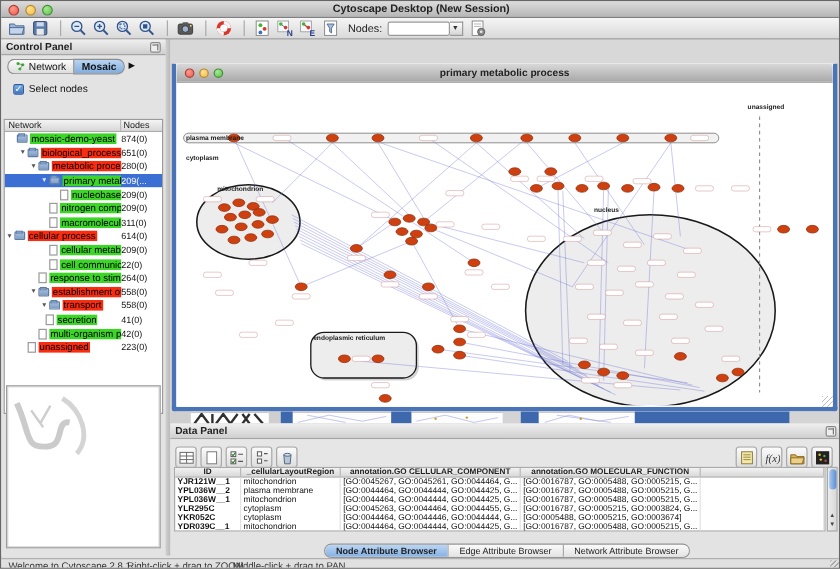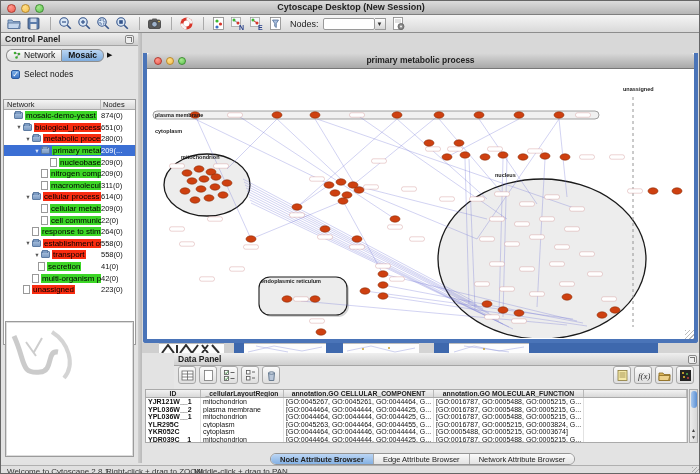--- a/index.html
+++ b/index.html
@@ -13,21 +13,21 @@
   #toolbar{position:absolute;left:0;top:14px;width:700px;height:18px;background:linear-gradient(#f5f5f5,#d9d9d9);border-bottom:1px solid #8d8d8d;display:flex;align-items:center;padding-left:5px;}
   .tbtn{width:17px;height:16px;display:flex;align-items:center;justify-content:center;margin-right:2px;}
   .tsep{width:1px;height:13px;background:#aaa;margin:0 6px;}
   #searchlbl{font-size:9px;color:#222;margin:0 4px 0 4px;}
   #searchbox{width:52px;height:12px;background:#fff;border:1px solid #9a9a9a;border-radius:2px;font-size:8px;padding:0 2px;}
   #searchdrop{width:11px;height:12px;border:1px solid #9a9a9a;border-left:none;background:linear-gradient(#fdfdfd,#d5d5d5);font-size:6px;color:#333;display:flex;align-items:center;justify-content:center;}
   
   #control-panel{position:absolute;left:0;top:32px;width:137px;height:430px;background:#e3e3e3;}
   #vsplit{position:absolute;left:137px;top:32px;width:4px;height:430px;background:linear-gradient(90deg,#cfcfcf,#b9b9b9);}
   #mdi{position:absolute;left:141px;top:32px;width:559px;height:320px;background:#d8d8d8;overflow:hidden;}
-  #data-panel{position:absolute;left:141px;top:352px;width:559px;height:100px;background:#e3e3e3;padding-left:32px;}
+  #data-panel{position:absolute;left:141px;top:352px;width:559px;height:100px;background:#e3e3e3;}
   #bottom-tabs{position:absolute;left:141px;top:452px;width:559px;height:12px;background:#e3e3e3;}
   #status-bar{position:absolute;left:0;top:464px;width:700px;height:10px;background:#e0e0e0;border-top:1px solid #b0b0b0;font-size:8px;color:#333;}
   
   .pane-head{height:13px;background:linear-gradient(#efefef,#cfcfcf);border-bottom:1px solid #a5a5a5;font-size:8.5px;font-weight:bold;color:#222;display:flex;align-items:center;padding:0 4px;}
   .float-ico{margin-left:auto;width:9px;height:9px;border:1px solid #888;border-radius:2px;position:relative;background:#eee;}
   .float-ico::after{content:"";position:absolute;right:1px;top:1px;width:4px;height:4px;border-top:1px solid #777;border-right:1px solid #777;}
   #cp-tabs{display:flex;align-items:center;height:17px;padding:2px 3px 1px 5px;}
   .cp-tab{height:13px;display:flex;align-items:center;justify-content:center;font-size:8.5px;color:#111;border:1px solid #8e8e8e;background:linear-gradient(#fcfcfc,#dcdcdc);padding:0 6px;}
   .cp-tab.first{border-radius:6px 0 0 6px;border-right:none;}
   .cp-tab.sel{background:linear-gradient(#b9d4f2,#7fadde);border-radius:0 6px 6px 0;font-weight:bold;}
@@ -66,21 +66,21 @@
   .mtl{position:absolute;top:4px;width:8px;height:8px;border-radius:50%;}
   #graph-wrap{position:relative;width:547px;height:269px;overflow:hidden;}
   #netwin-grip{position:absolute;right:0;bottom:0;width:9px;height:9px;background:repeating-linear-gradient(135deg,#bbb 0 1px,transparent 1px 3px);}
   
   #strip{position:absolute;left:0;top:310px;width:559px;height:10px;background:#cfcfcf;}
   .seg{position:absolute;top:0;height:10px;}
   .seg.blue{background:#3e68ad;}
   .seg.white{background:#fdfdfd;border-top:1px solid #bbb;}
   .seg.gray{background:#d4d4d4;}
   
-  #dp-toolbar{height:24px;display:flex;align-items:flex-start;padding:0 4px;background:#e6e6e6;}
+  #dp-toolbar{height:24px;display:flex;align-items:flex-end;padding:0 4px;background:#e6e6e6;}
   .dbtn{width:18px;height:18px;border:1px solid #a8a8a8;border-radius:3px;background:linear-gradient(#fbfbfb,#dedede);display:flex;align-items:center;justify-content:center;margin-right:3px;}
   .dspacer{flex:1;}
   #dp-table{position:absolute;left:3px;top:36px;width:543px;height:54px;background:#fff;border:1px solid #aaa;overflow:hidden;}
   .dgrid{display:grid;grid-template-columns:55px 83px 150px 150px 1fr;}
   #dp-thead{height:8px;background:linear-gradient(#f2f2f2,#d9d9d9);border-bottom:1px solid #aaa;font-size:6.8px;font-weight:bold;color:#222;text-align:center;}
   #dp-thead>div{border-right:1px solid #b8b8b8;overflow:hidden;white-space:nowrap;line-height:8px;}
   .drow{height:7.6px;font-size:7px;color:#111;}
   .drow>div{border-right:1px solid #e2e2e2;overflow:hidden;white-space:nowrap;line-height:7.6px;padding-left:2px;}
   .drow .idc{font-weight:bold;}
   #dp-scroll{position:absolute;right:3px;top:36px;width:9px;height:54px;background:linear-gradient(90deg,#ececec,#d8d8d8);border:1px solid #aaa;}
@@ -282,21 +282,21 @@
             <span class="ticon file"></span>
             <span class="lblwrap"><span class="chip green">nitrogen compound</span></span>
             <span class="cnt">209(0)</span>
           </div>
           <div class="trow" style="padding-left: 29px;">
             <span class="arrow"></span>
             <span class="ticon file"></span>
             <span class="lblwrap"><span class="chip green">macromolecule met</span></span>
             <span class="cnt">311(0)</span>
           </div>
-          <div class="trow" style="padding-left: 20px;">
+          <div class="trow" style="">
             <span class="arrow">▼</span>
             <span class="ticon folder"></span>
             <span class="lblwrap"><span class="chip red">cellular process</span></span>
             <span class="cnt">614(0)</span>
           </div>
           <div class="trow" style="padding-left: 29px;">
             <span class="arrow"></span>
             <span class="ticon file"></span>
             <span class="lblwrap"><span class="chip green">cellular metabolic</span></span>
             <span class="cnt">209(0)</span>

